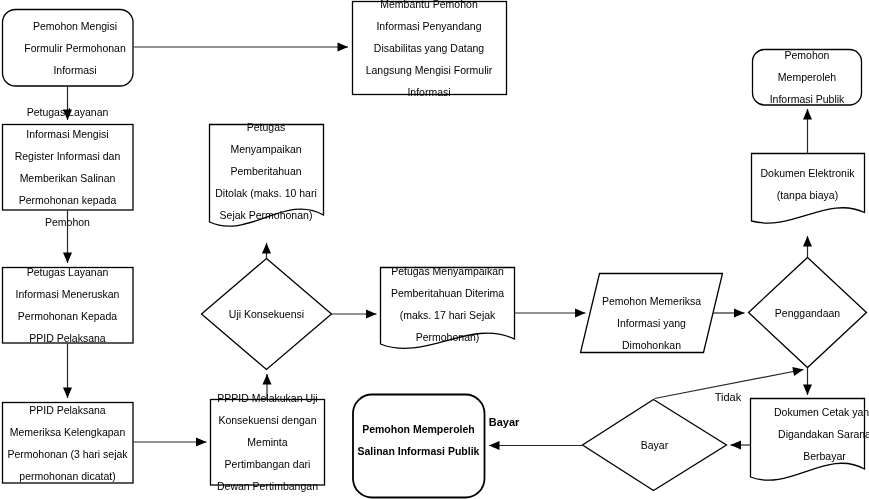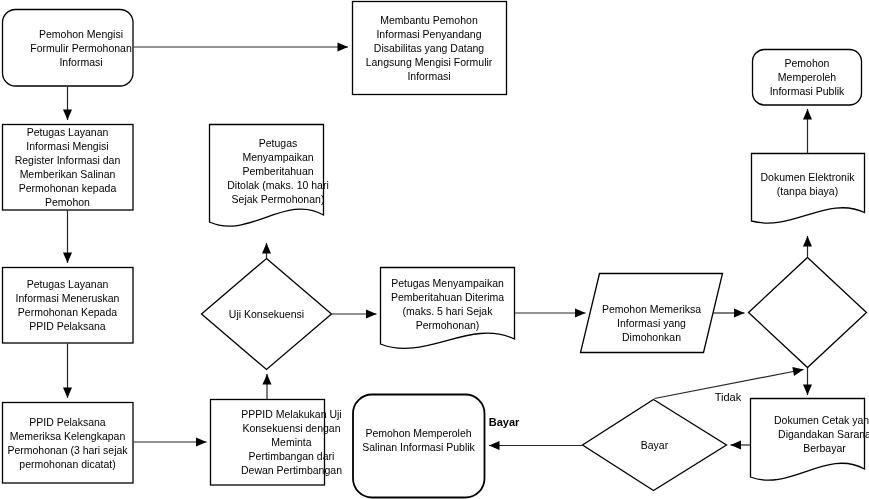--- a/index.html
+++ b/index.html
@@ -10,21 +10,21 @@
     font-family:"Liberation Sans", sans-serif;
     color:#000000;
     overflow:hidden;
   }
   .layer{position:absolute;left:0;top:0;}
   .node{
     position:absolute;
     display:flex;align-items:center;justify-content:center;
     text-align:center;
     white-space:pre-line;
-    font-size:10.5px;line-height:14px;
+    font-size:10.5px;line-height:22px;
     color:#000000;
     pointer-events:none;
   }
   .edge-label{
     position:absolute;
     font-size:11px;line-height:12px;
     text-align:center;
     color:#000000;
     pointer-events:none;
   }
@@ -74,21 +74,21 @@
       <path d="M713,313 L744.5,313" marker-end="url(#arr)"></path>
       <path d="M807.5,257 L807.5,236" marker-end="url(#arr)"></path>
       <path d="M807.5,153 L807.5,109" marker-end="url(#arr)"></path>
       <path d="M807.5,368 L807.5,395" marker-end="url(#arr)"></path>
       <path d="M750,445 L730.5,445" marker-end="url(#arr)"></path>
       <path d="M654.5,398.5 L803.5,369.5" marker-end="url(#arr)"></path>
       <path d="M582,445.5 L489,445.5" marker-end="url(#arr)"></path>
     </g>
   </svg>
 
-  <div class="node" style="left:2px;top:9px;width:146px;height:77px;padding-left:6px;">Pemohon Mengisi
+  <div class="node" style="left:2px;top:9px;width:146px;height:77px;">Pemohon Mengisi
 Formulir Permohonan
 Informasi</div>
   <div class="node" style="left:2px;top:124px;width:131px;height:86px;">Petugas Layanan
 Informasi Mengisi
 Register Informasi dan
 Memberikan Salinan
 Permohonan kepada
 Pemohon</div>
   <div class="node" style="left:2px;top:267px;width:131px;height:76px;">Petugas Layanan
 Informasi Meneruskan
@@ -96,46 +96,47 @@
 PPID Pelaksana</div>
   <div class="node" style="left:2px;top:402px;width:131px;height:81px;">PPID Pelaksana
 Memeriksa Kelengkapan
 Permohonan (3 hari sejak
 permohonan dicatat)</div>
   <div class="node" style="left:352px;top:1px;width:154px;height:93px;">Membantu Pemohon
 Informasi Penyandang
 Disabilitas yang Datang
 Langsung Mengisi Formulir
 Informasi</div>
-  <div class="node" style="left:209px;top:124px;width:114px;height:93px;margin-left:12px;">Petugas
+  <div class="node" style="left:209px;top:124px;width:114px;height:93px;">Petugas
 Menyampaikan
 Pemberitahuan
 Ditolak (maks. 10 hari
 Sejak Permohonan)</div>
   <div class="node" style="left:201px;top:258px;width:131px;height:112px;">Uji Konsekuensi</div>
-  <div class="node" style="left:210px;top:399px;width:115px;height:86px;padding-left:24px;">PPPID Melakukan Uji
+  <div class="node" style="left:210px;top:399px;width:115px;height:86px;">PPPID Melakukan Uji
 Konsekuensi dengan
 Meminta
 Pertimbangan dari
 Dewan Pertimbangan</div>
   <div class="node" style="left:380px;top:267px;width:135px;height:74px;">Petugas Menyampaikan
 Pemberitahuan Diterima
-(maks. 5 hari Sejak
+(maks. 17 hari Sejak
 Permohonan)</div>
   <div class="node" style="left:580px;top:273px;width:143px;height:100px;">Pemohon Memeriksa
 Informasi yang
 Dimohonkan</div>
+  <div class="node" style="left:748px;top:257px;width:119px;height:111px;">Penggandaan</div>
   <div class="node" style="left:750px;top:153px;width:115px;height:61px;">Dokumen Elektronik
 (tanpa biaya)</div>
   <div class="node" style="left:752px;top:49px;width:110px;height:56px;">Pemohon
 Memperoleh
 Informasi Publik</div>
   <div class="node" style="left:750px;top:398px;width:115px;height:72px;padding-left:17px;">Dokumen Cetak yang
 Digandakan Sarana
 Berbayar</div>
   <div class="node" style="left:582px;top:399px;width:145px;height:92px;">Bayar</div>
-  <div class="node" style="left:352px;top:394px;width:133px;height:92px;">Pemohon Memperoleh
+  <div class="node" style="left:352px;top:394px;width:133px;height:92px;font-weight:bold;">Pemohon Memperoleh
 Salinan Informasi Publik</div>
 
   <div class="edge-label bold" style="left:478px;top:416px;width:52px;">Bayar</div>
   <div class="edge-label" style="left:702px;top:391px;width:52px;">Tidak</div>
 
 </div>
 
 </body></html>

